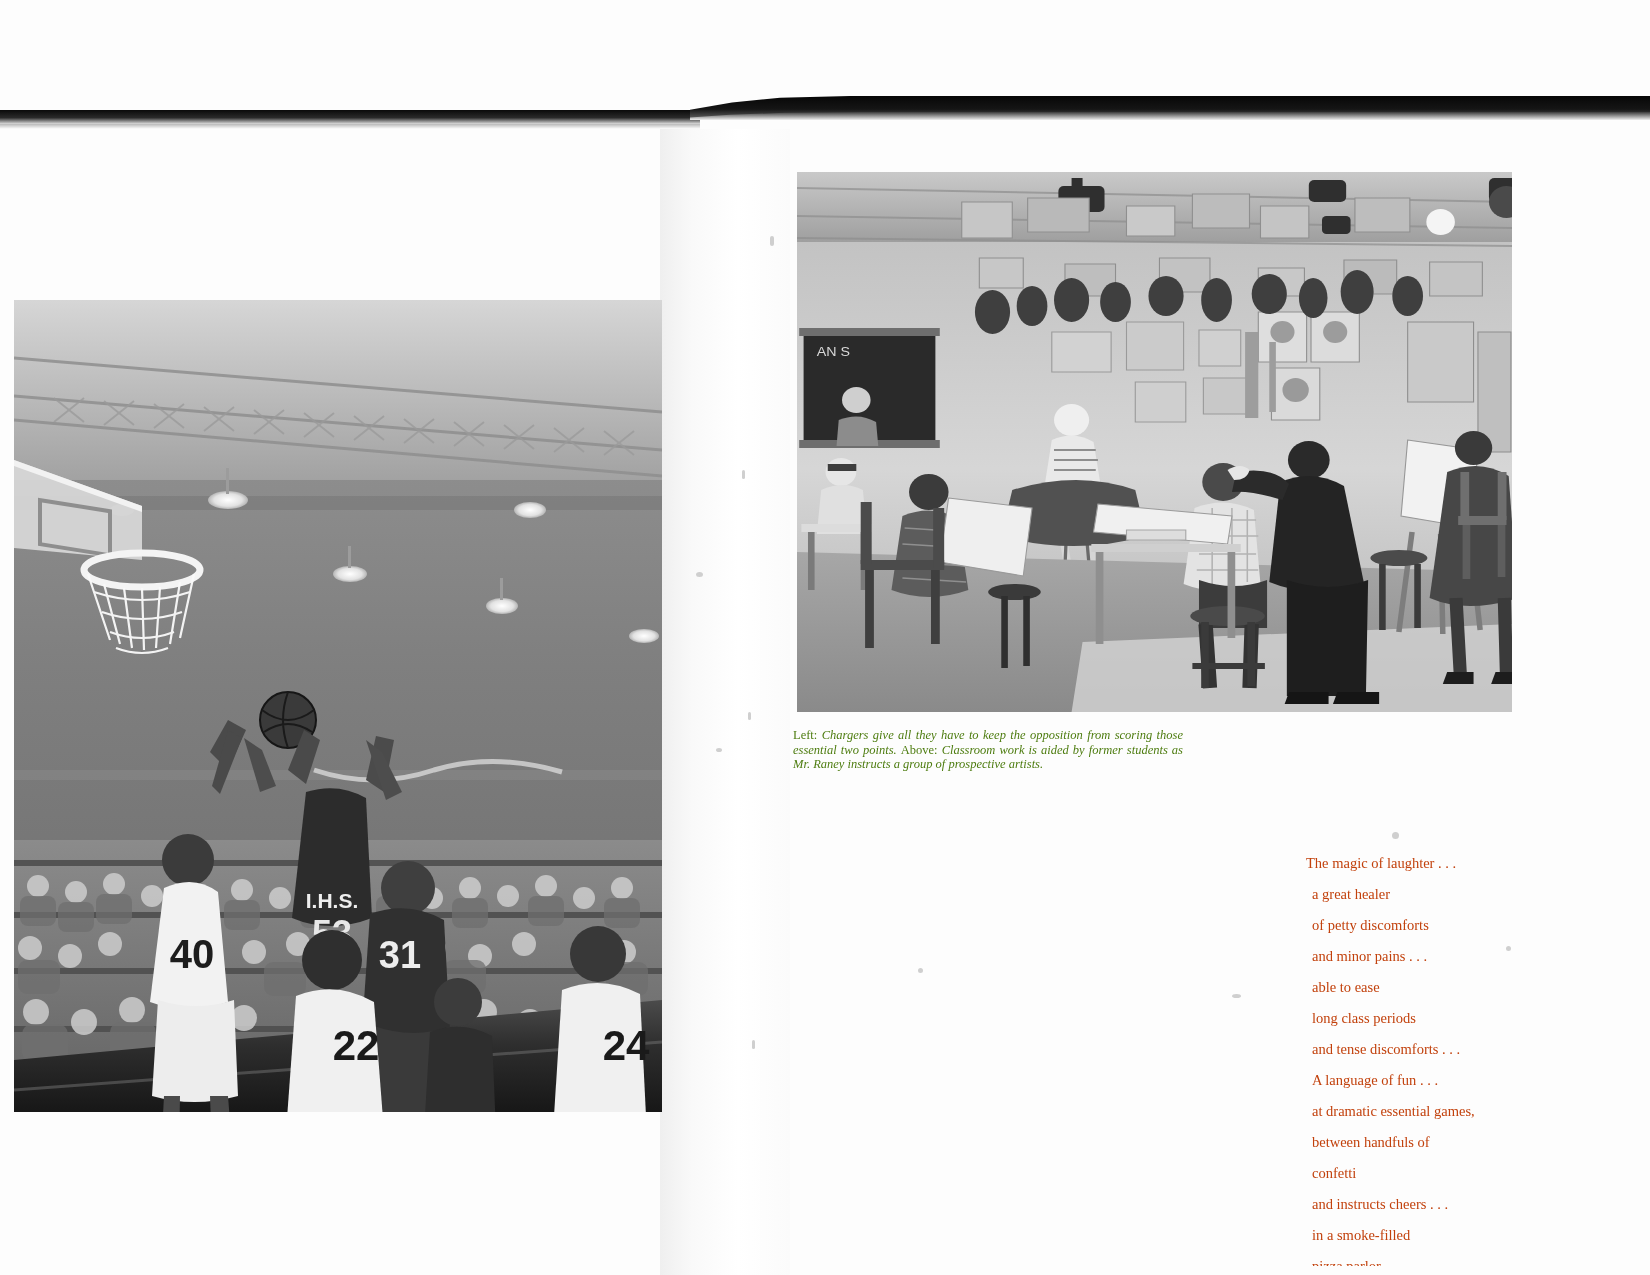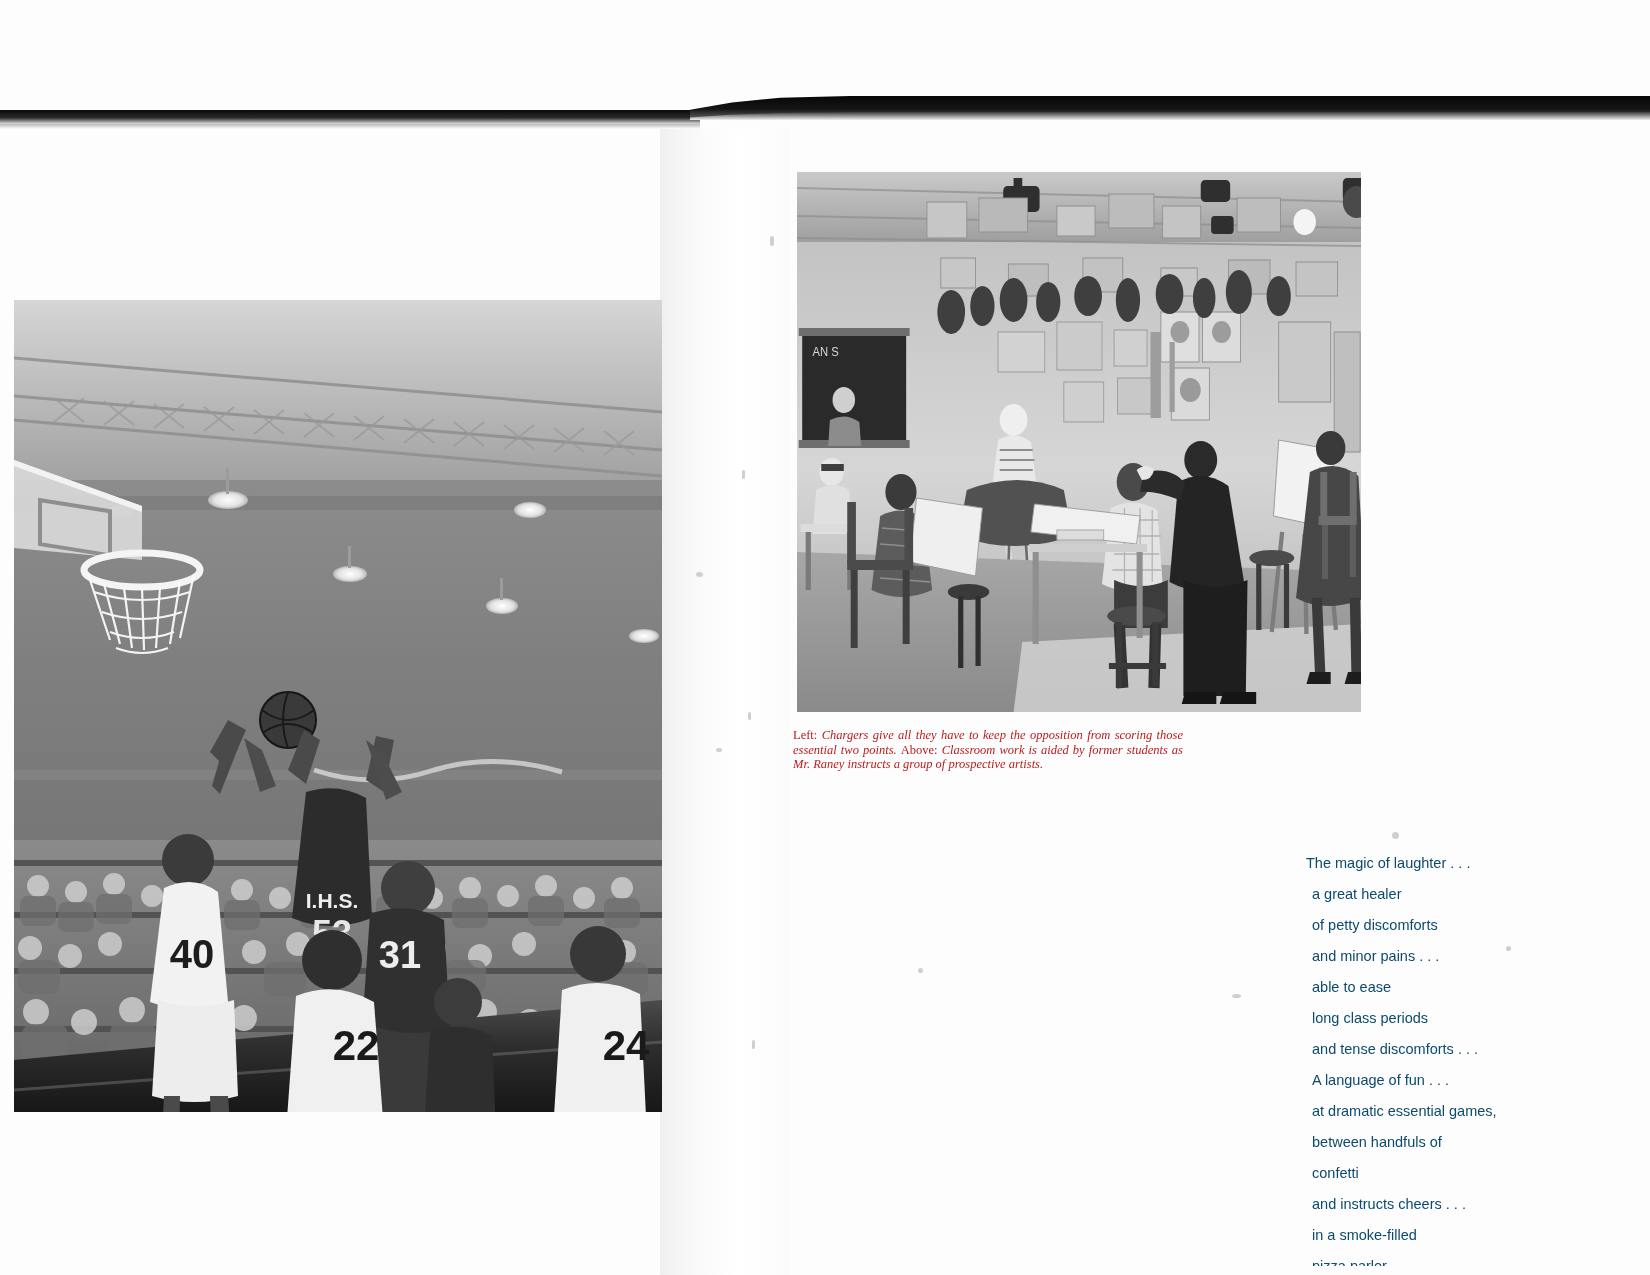--- a/index.html
+++ b/index.html
@@ -34,39 +34,39 @@
 
   
   .gutter{
     position:absolute;left:660px;top:129px;width:130px;height:1146px;
     background:linear-gradient(90deg,#efefef 0%,#f9f9f9 25%,#ffffff 60%,#fbfbfb 100%);
   }
 
   
   .photo{position:absolute;overflow:hidden;background:#6e6e6e;}
   #photo-basketball{left:14px;top:300px;width:648px;height:812px;}
-  #photo-artclass{left:797px;top:172px;width:564px;height:540px;}
+  #photo-artclass{left:797px;top:172px;width:715px;height:540px;}
 
   .photo svg{display:block;width:100%;height:100%;}
 
   
   .caption{
     position:absolute;left:793px;top:728px;width:390px;
     font-family:"Liberation Serif", serif;
-    font-size:12.5px;line-height:14.5px;color:#b91c1c;
+    font-size:12.5px;line-height:14.5px;color:#4d7c0f;
     text-align:justify;
   }
   .caption .lead{font-style:normal;}
   .caption .ital{font-style:italic;}
 
   
   .poem{
     position:absolute;left:1306px;top:852px;width:330px;
-    font-family:Liberation Sans, sans-serif;
-    font-size:14.5px;line-height:22px;color:#0c4a6e;
+    font-family:Liberation Serif, serif;
+    font-size:14.5px;line-height:22px;color:#c2410c;
   }
   .poem div{white-space:nowrap;}
   .poem .indent{padding-left:6px;margin-top:9px;}
   .poem .clip-last{overflow:hidden;height:11px;}
 
   
   .speck{position:absolute;background:#cfcfcf;border-radius:50%;}
 </style>
 </head>
 <body>

